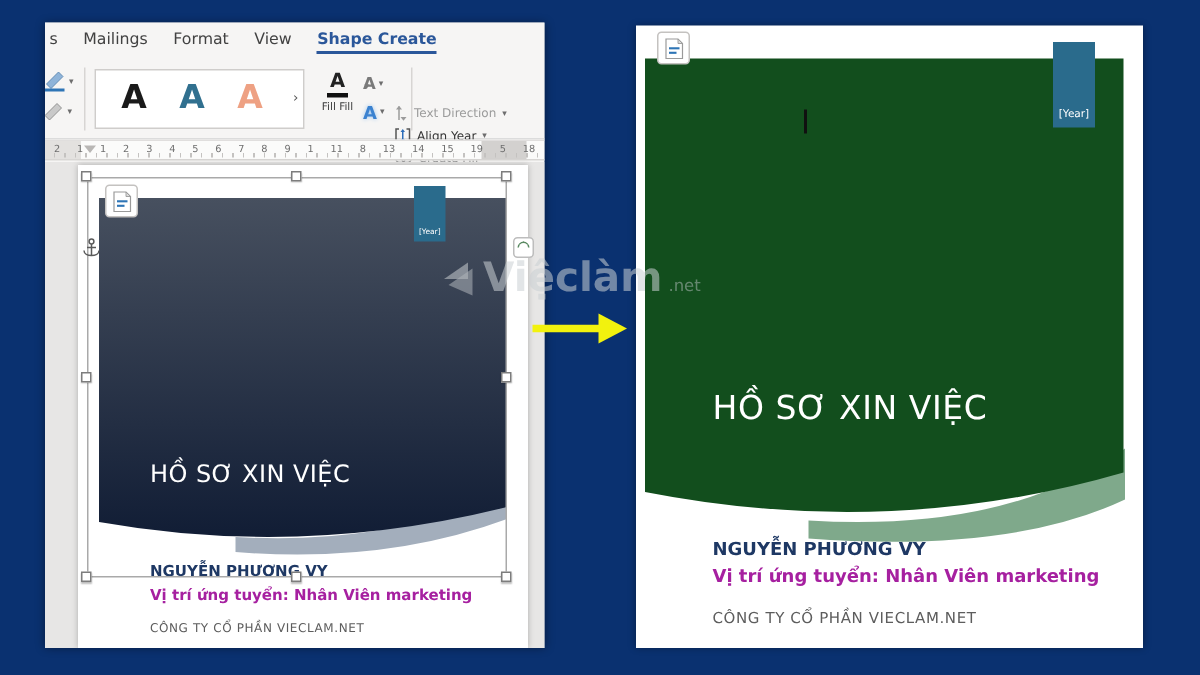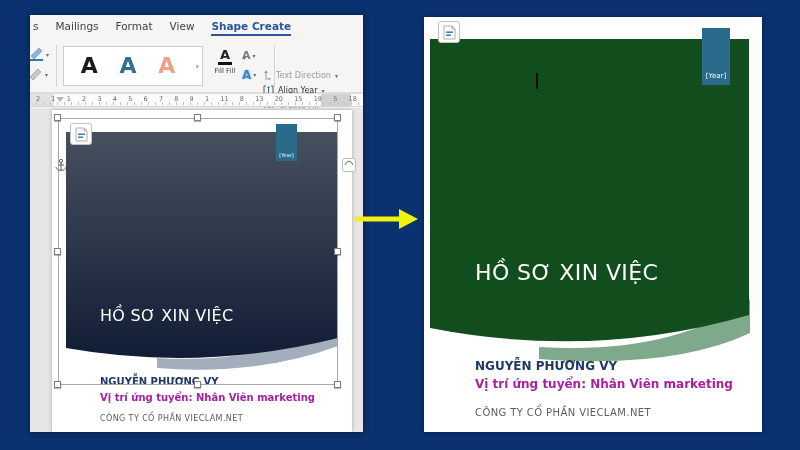--- a/index.html
+++ b/index.html
@@ -183,21 +183,21 @@
           <span class="ruler-num">4</span>
           <span class="ruler-num">5</span>
           <span class="ruler-num">6</span>
           <span class="ruler-num">7</span>
           <span class="ruler-num">8</span>
           <span class="ruler-num">9</span>
           <span class="ruler-num">1</span>
           <span class="ruler-num">11</span>
           <span class="ruler-num">8</span>
           <span class="ruler-num">13</span>
-          <span class="ruler-num">20</span>
+          <span class="ruler-num">14</span>
           <span class="ruler-num">15</span>
           <span class="ruler-num">19</span>
           <span class="ruler-num">5</span>
           <span class="ruler-num">18</span>
         </div>
       <div class="indent-marker"></div>
       <div class="ruler-ticks"></div>
     </div>
 
     <div class="doc-area">
@@ -253,20 +253,28 @@
         </div>
       </div>
     </div>
   </div>
 
   <svg class="between-arrow" width="68" height="32" viewBox="0 0 68 32">
     <line x1="3" y1="16" x2="48" y2="16" style="stroke:var(--arrow-yellow,#f2f20e)" stroke-width="5"></line>
     <polygon points="47,6 66,16 47,26" style="fill:var(--arrow-yellow,#f2f20e)"></polygon>
   </svg>
 
+  <div class="watermark">
+    <svg width="24" height="26" viewBox="0 0 24 26">
+      <polygon points="2,13 18,2 18,13" fill="rgba(214,217,220,.5)"></polygon>
+      <polygon points="5,17 21,6 21,24" fill="rgba(175,180,186,.55)"></polygon>
+    </svg>
+    <span class="wm-text">Việclàm</span>
+    <span class="wm-suffix">.net</span>
+  </div>
 
   <div class="preview-panel">
 
     <svg class="cover-svg" width="338" height="350" viewBox="0 0 338 350">
       <path d="M115,330 Q250,338 326,282 L326,316 Q250,352 115,342 Z" style="fill:var(--swoosh-sage,#7fa98b)"></path>
       <path d="M6,22 H325 V298 Q170,343 6,311 Z" style="fill:var(--preview-green,#124e1d)"></path>
     </svg>
 
     <div class="file-chip" style="left:14px; top:4px; width:22px; height:22px;">
       <svg width="13" height="15" viewBox="0 0 13 15">

